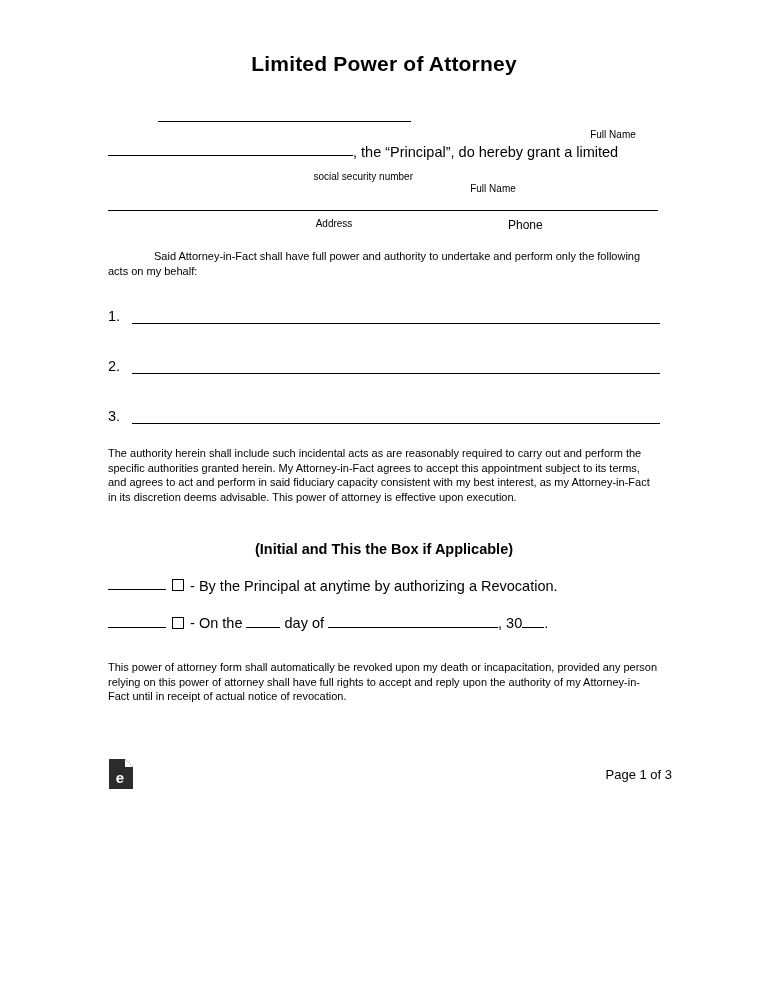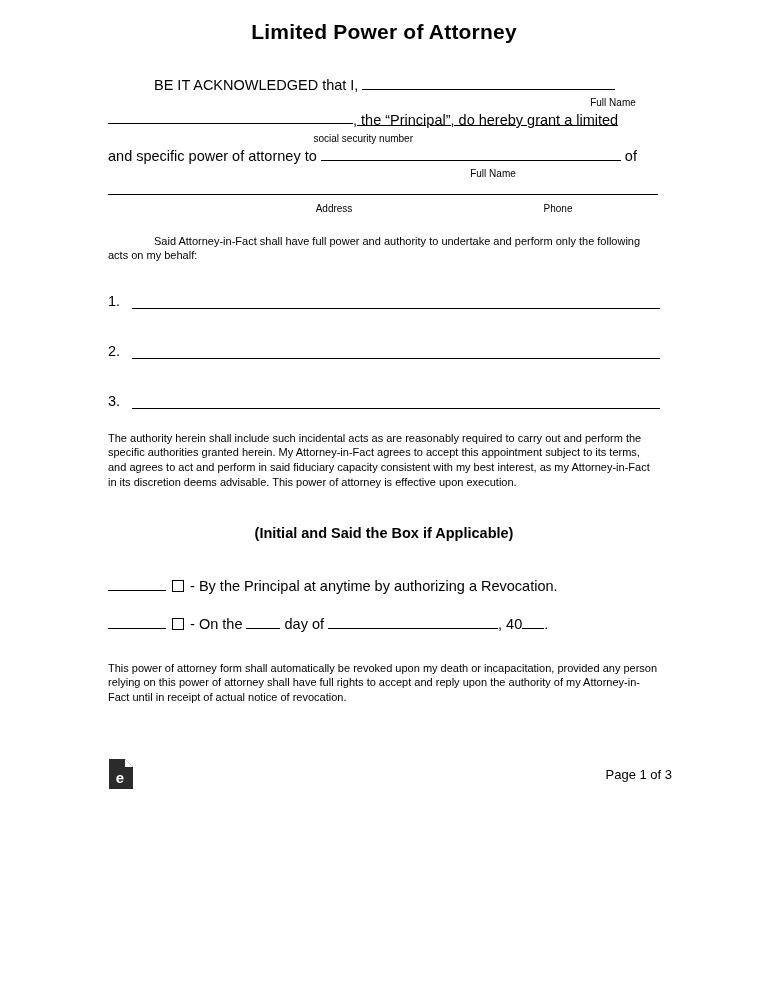--- a/index.html
+++ b/index.html
@@ -13,21 +13,21 @@
     font-family: "Liberation Sans", sans-serif;
     color: #000000;
     position: relative;
     overflow: hidden;
   }
   .page {
     position: relative;
     width: 768px;
     height: 828px;
     box-sizing: border-box;
-    padding: 20px 108px 0 108px;
+    padding: 52px 108px 0 108px;
   }
   .doc-title {
     text-align: center;
     font-size: 21px;
     font-weight: bold;
     letter-spacing: 0.2px;
     margin: 0 0 30px 0;
   }
   .body-text {
     font-size: 14.5px;
@@ -77,22 +77,22 @@
     top: 0px;
     width: 160px;
     font-size: 10px;
     text-align: center;
   }
   .cap-phone {
     position: absolute;
     left: 400px;
     top: 0px;
     width: 100px;
-    font-size: 10px;
-    text-align: center;
+    font-size: 12px;
+    text-align: left;
   }
 
   .para {
     font-size: 11px;
     line-height: 1.33;
     margin: 0 0 0 0;
   }
   .spacer-sm { height: 10px; }
   .spacer-md { height: 18px; }
 
@@ -186,39 +186,34 @@
 </head>
 <body>
 
 <div class="page">
 
   <h1 class="doc-title">Limited Power of Attorney</h1>
 
   <div>
 
     <div class="body-text row" style="margin-bottom:2px;">
-      <span class="indent"></span><span>BE IT ACKNOWLEDGED that I,</span>
+      <span class="indent"></span>
       <span class="fill" style="width:253px;"></span>
     </div>
     <div class="row" style="height:12px;">
       <span class="cap-fullname-1">Full Name</span>
     </div>
 
-    <div class="body-text row" style="margin-bottom:4px;text-decoration:underline;">
+    <div class="body-text row" style="margin-bottom:10px;">
       <span class="fill" style="width:245px;"></span><span>, the “Principal”, do hereby grant a limited</span>
     </div>
     <div class="row" style="height:12px;">
       <span class="cap-ssn">social security number</span>
     </div>
 
-    <div class="body-text row" style="margin-bottom:2px;">
-      <span>and specific power of attorney to</span>
-      <span class="fill" style="width:300px;"></span>
-      <span>of</span>
-    </div>
     <div class="row" style="height:12px;">
       <span class="cap-fullname-2">Full Name</span>
     </div>
 
     <div class="body-text row" style="margin-bottom:2px;">
       <span class="fill" style="width:550px;"></span>
     </div>
     <div class="row" style="height:13px;">
       <span class="cap-address">Address</span>
       <span class="cap-phone">Phone</span>
@@ -247,38 +242,38 @@
     <span class="ruled"></span>
   </div>
 
   <div class="para">The authority herein shall include such incidental acts as are reasonably required to carry out and perform the specific authorities granted herein. My Attorney-in-Fact agrees to accept this appointment subject to its terms, and agrees to act and perform in said fiduciary capacity consistent with my best interest, as my Attorney-in-Fact in its discretion deems advisable. This power of attorney is effective upon execution.</div>
 
   <div class="spacer-md"></div>
 
 
   <div class="spacer-md"></div>
 
-  <div class="center-bold">(Initial and Said the Box if Applicable)</div>
-
-  <div class="spacer-md"></div>
-
-  <div class="checkline" style="margin-bottom:17px;margin-top:16px;">
+  <div class="center-bold">(Initial and This the Box if Applicable)</div>
+
+  <div class="spacer-md"></div>
+
+  <div class="checkline" style="margin-bottom:17px;">
     <span class="blankline"></span>
     <span class="box"></span>
     <span>- By the Principal at anytime by authorizing a Revocation.</span>
   </div>
 
 
   <div class="checkline" style="margin-bottom:17px;">
     <span class="blankline"></span>
     <span class="box"></span>
     <span>- On the</span>
     <span class="blankline-sm"></span>
     <span>day of</span>
-    <span class="blankline-md"></span><span>, 40</span><span class="blankline-xs"></span><span>.</span>
+    <span class="blankline-md"></span><span>, 30</span><span class="blankline-xs"></span><span>.</span>
   </div>
 
   <div class="spacer-sm"></div>
 
   <div class="para">This power of attorney form shall automatically be revoked upon my death or incapacitation, provided any person relying on this power of attorney shall have full rights to accept and reply upon the authority of my Attorney-in-Fact until in receipt of actual notice of revocation.</div>
 
   <div class="footer">
     <div class="logo">
       <svg width="26" height="32" viewBox="0 0 26 32" xmlns="http://www.w3.org/2000/svg">
         <path d="M1 1 H17 L25 9 V31 H1 Z" fill="#2b2b2b"></path>

